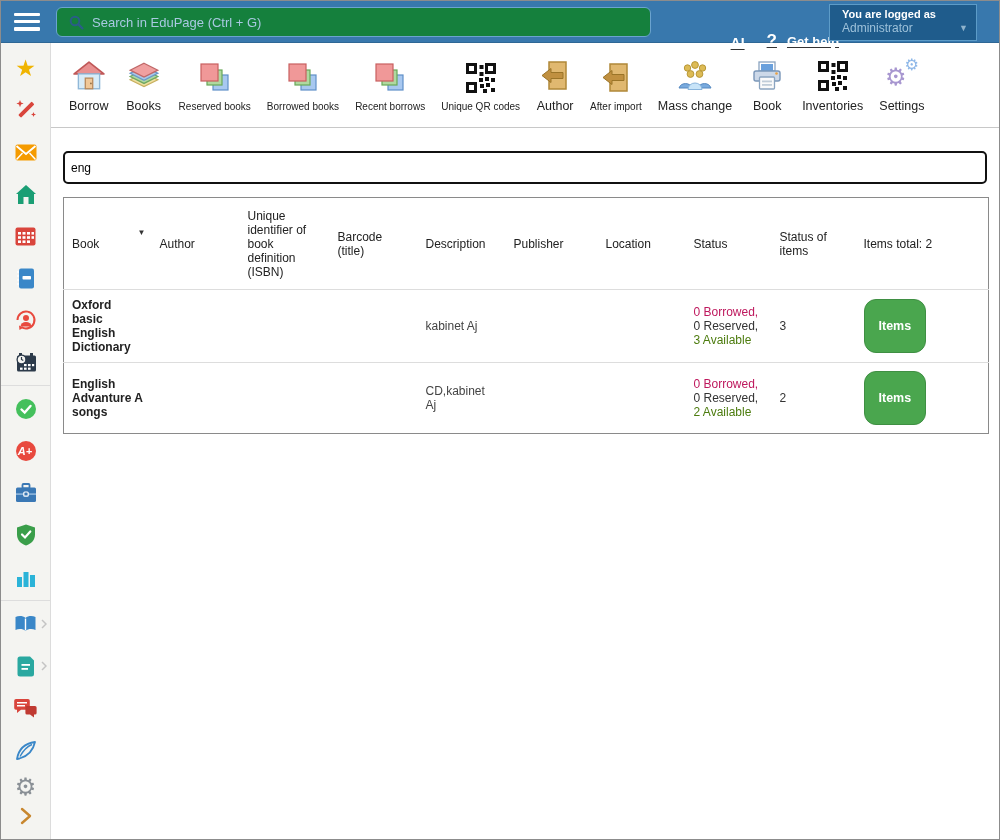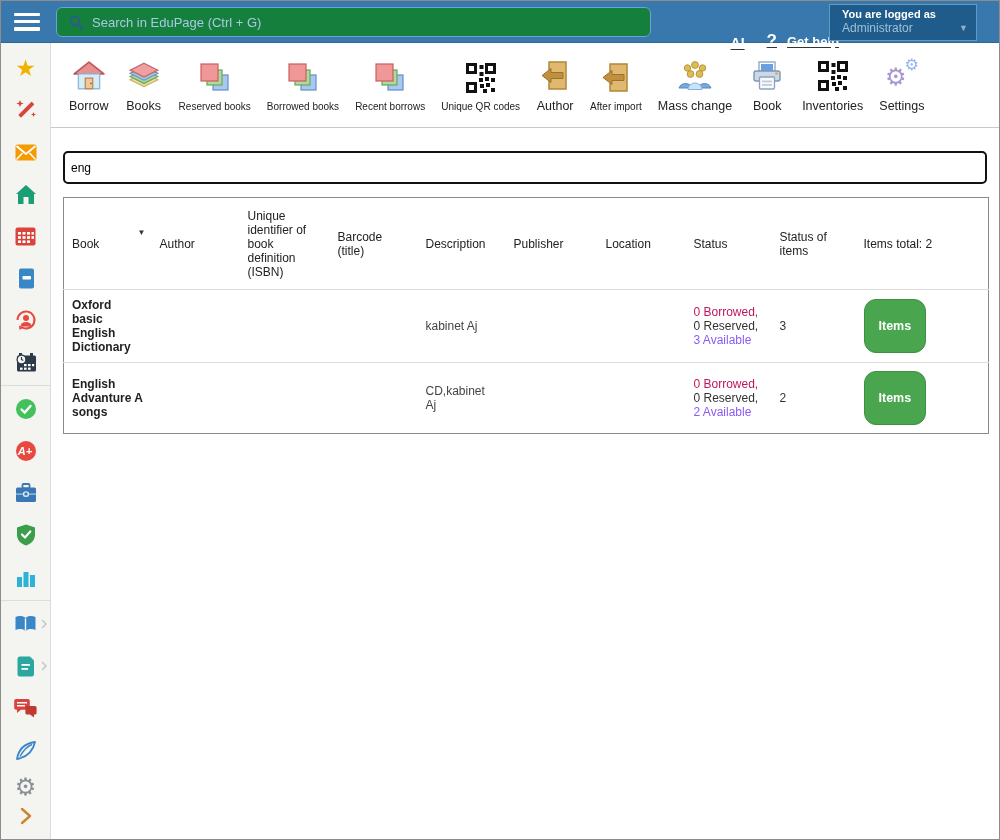--- a/index.html
+++ b/index.html
@@ -57,21 +57,21 @@
   th { font-weight:normal; font-size:12px; color:#222; text-align:left; vertical-align:middle; padding:10px 8px; height:92px; position:relative; }
   thead tr { border-bottom:1px solid #ddd; }
   tbody tr { border-bottom:1px solid #ddd; }
   tbody tr:last-child { border-bottom:none; }
   td { font-size:12px; padding:8px; vertical-align:middle; height:55px; }
   .book-cell { font-weight:bold; color:#222; }
   .desc-cell { color:#444; }
   .sort-caret { position:absolute; right:6px; top:30px; font-size:8px; color:#333; }
   .st-red { color:#be185d; }
   .st-dark { color:#333; }
-  .st-green { color:#8b5cf6;text-align:right; }
+  .st-green { color:#4d7c0f;text-align:right; }
   .items-btn { background:#4aa64e; border:1px solid #3f8f43; color:#fff; font-weight:bold; font-size:12.5px; padding:19px 14px; border-radius:12px; cursor:pointer; }
 </style>
 </head>
 <body>
 
 <div class="window">
 
   <div class="topbar">
     <div class="hamburger">
         <span></span>

